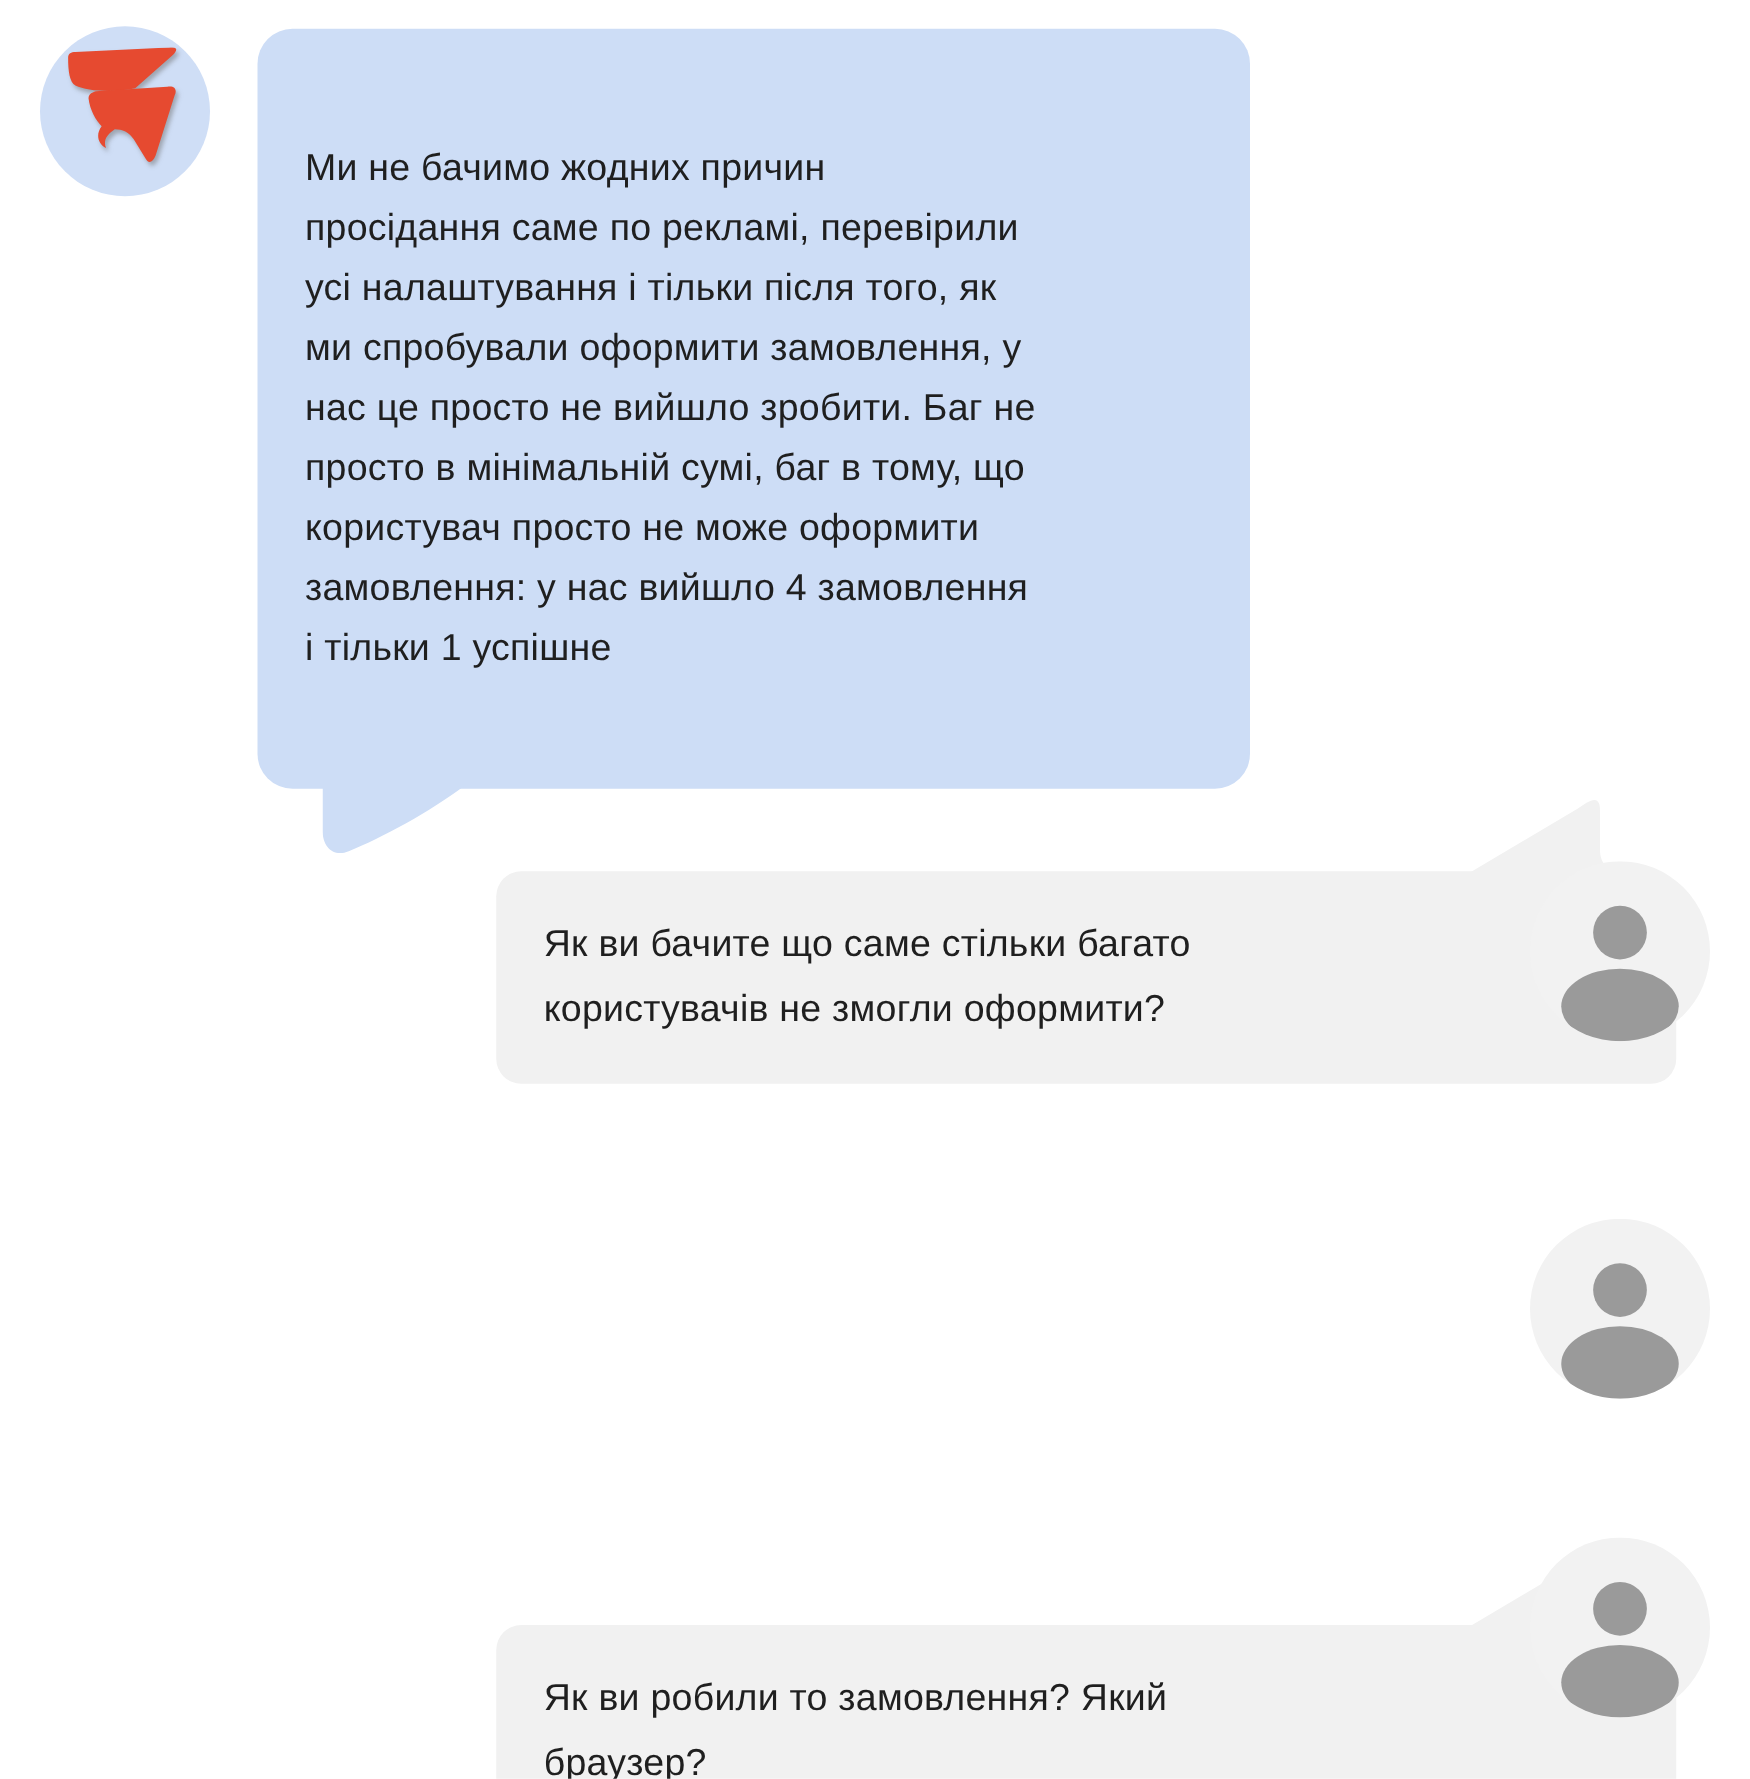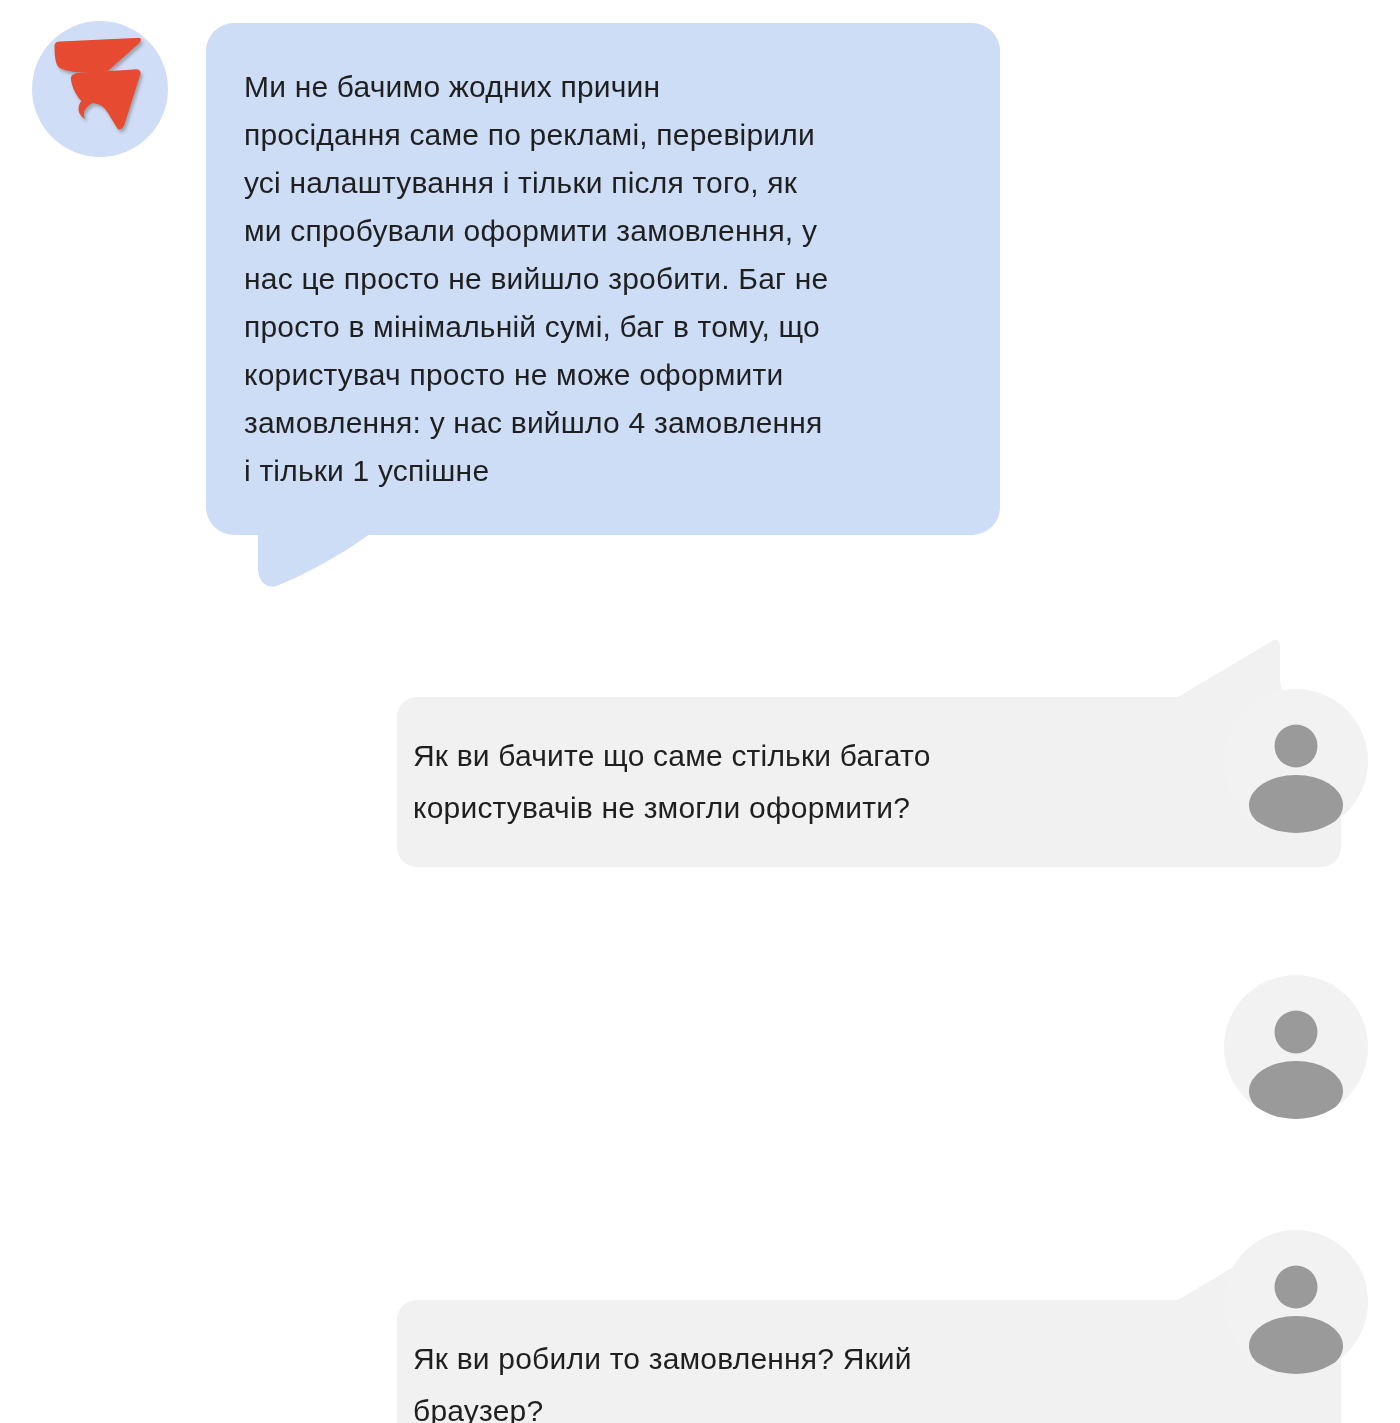--- a/index.html
+++ b/index.html
@@ -12,38 +12,38 @@
 
   
   .bot-avatar{
     left:32px;top:21px;width:136px;height:136px;border-radius:50%;
     background:#cfdef6;display:flex;align-items:center;justify-content:center;
   }
   .bot-avatar svg{filter:drop-shadow(2px 3px 1.5px rgba(110,110,110,0.5));}
   .bubble-bot{
     left:206px;top:23px;width:794px;box-sizing:border-box;
     background:#cdddf6;border-radius:28px;
-    padding:40px 38px;
+    padding:88px 38px;
   }
   .bubble-bot .tail{
     position:absolute;left:52px;bottom:-57px;width:116px;height:60px;display:block;
   }
   .msg-text{
     font-size:30px;line-height:48px;white-space:pre-line;letter-spacing:0.2px;
   }
 
   
   .user-row{left:397px;width:788px;}
   .row-1{top:697px;}
   .row-2{top:965px;}
   .row-3{top:1300px;}
   .bubble-user{
     position:relative;box-sizing:border-box;width:944px;min-height:130px;
     background:#f1f1f1;border-radius:20px;
-    padding:33px 16px;display:flex;align-items:center;
+    padding:33px 38px;display:flex;align-items:center;
   }
   .bubble-user .msg-text{line-height:52px;}
   .bubble-user .tail{
     position:absolute;right:25px;top:-59px;width:140px;height:60px;display:block;
   }
   .user-avatar{
     left:1224px;width:144px;height:144px;border-radius:50%;
   }
   .ua-1{top:689px;}
   .ua-2{top:975px;}

